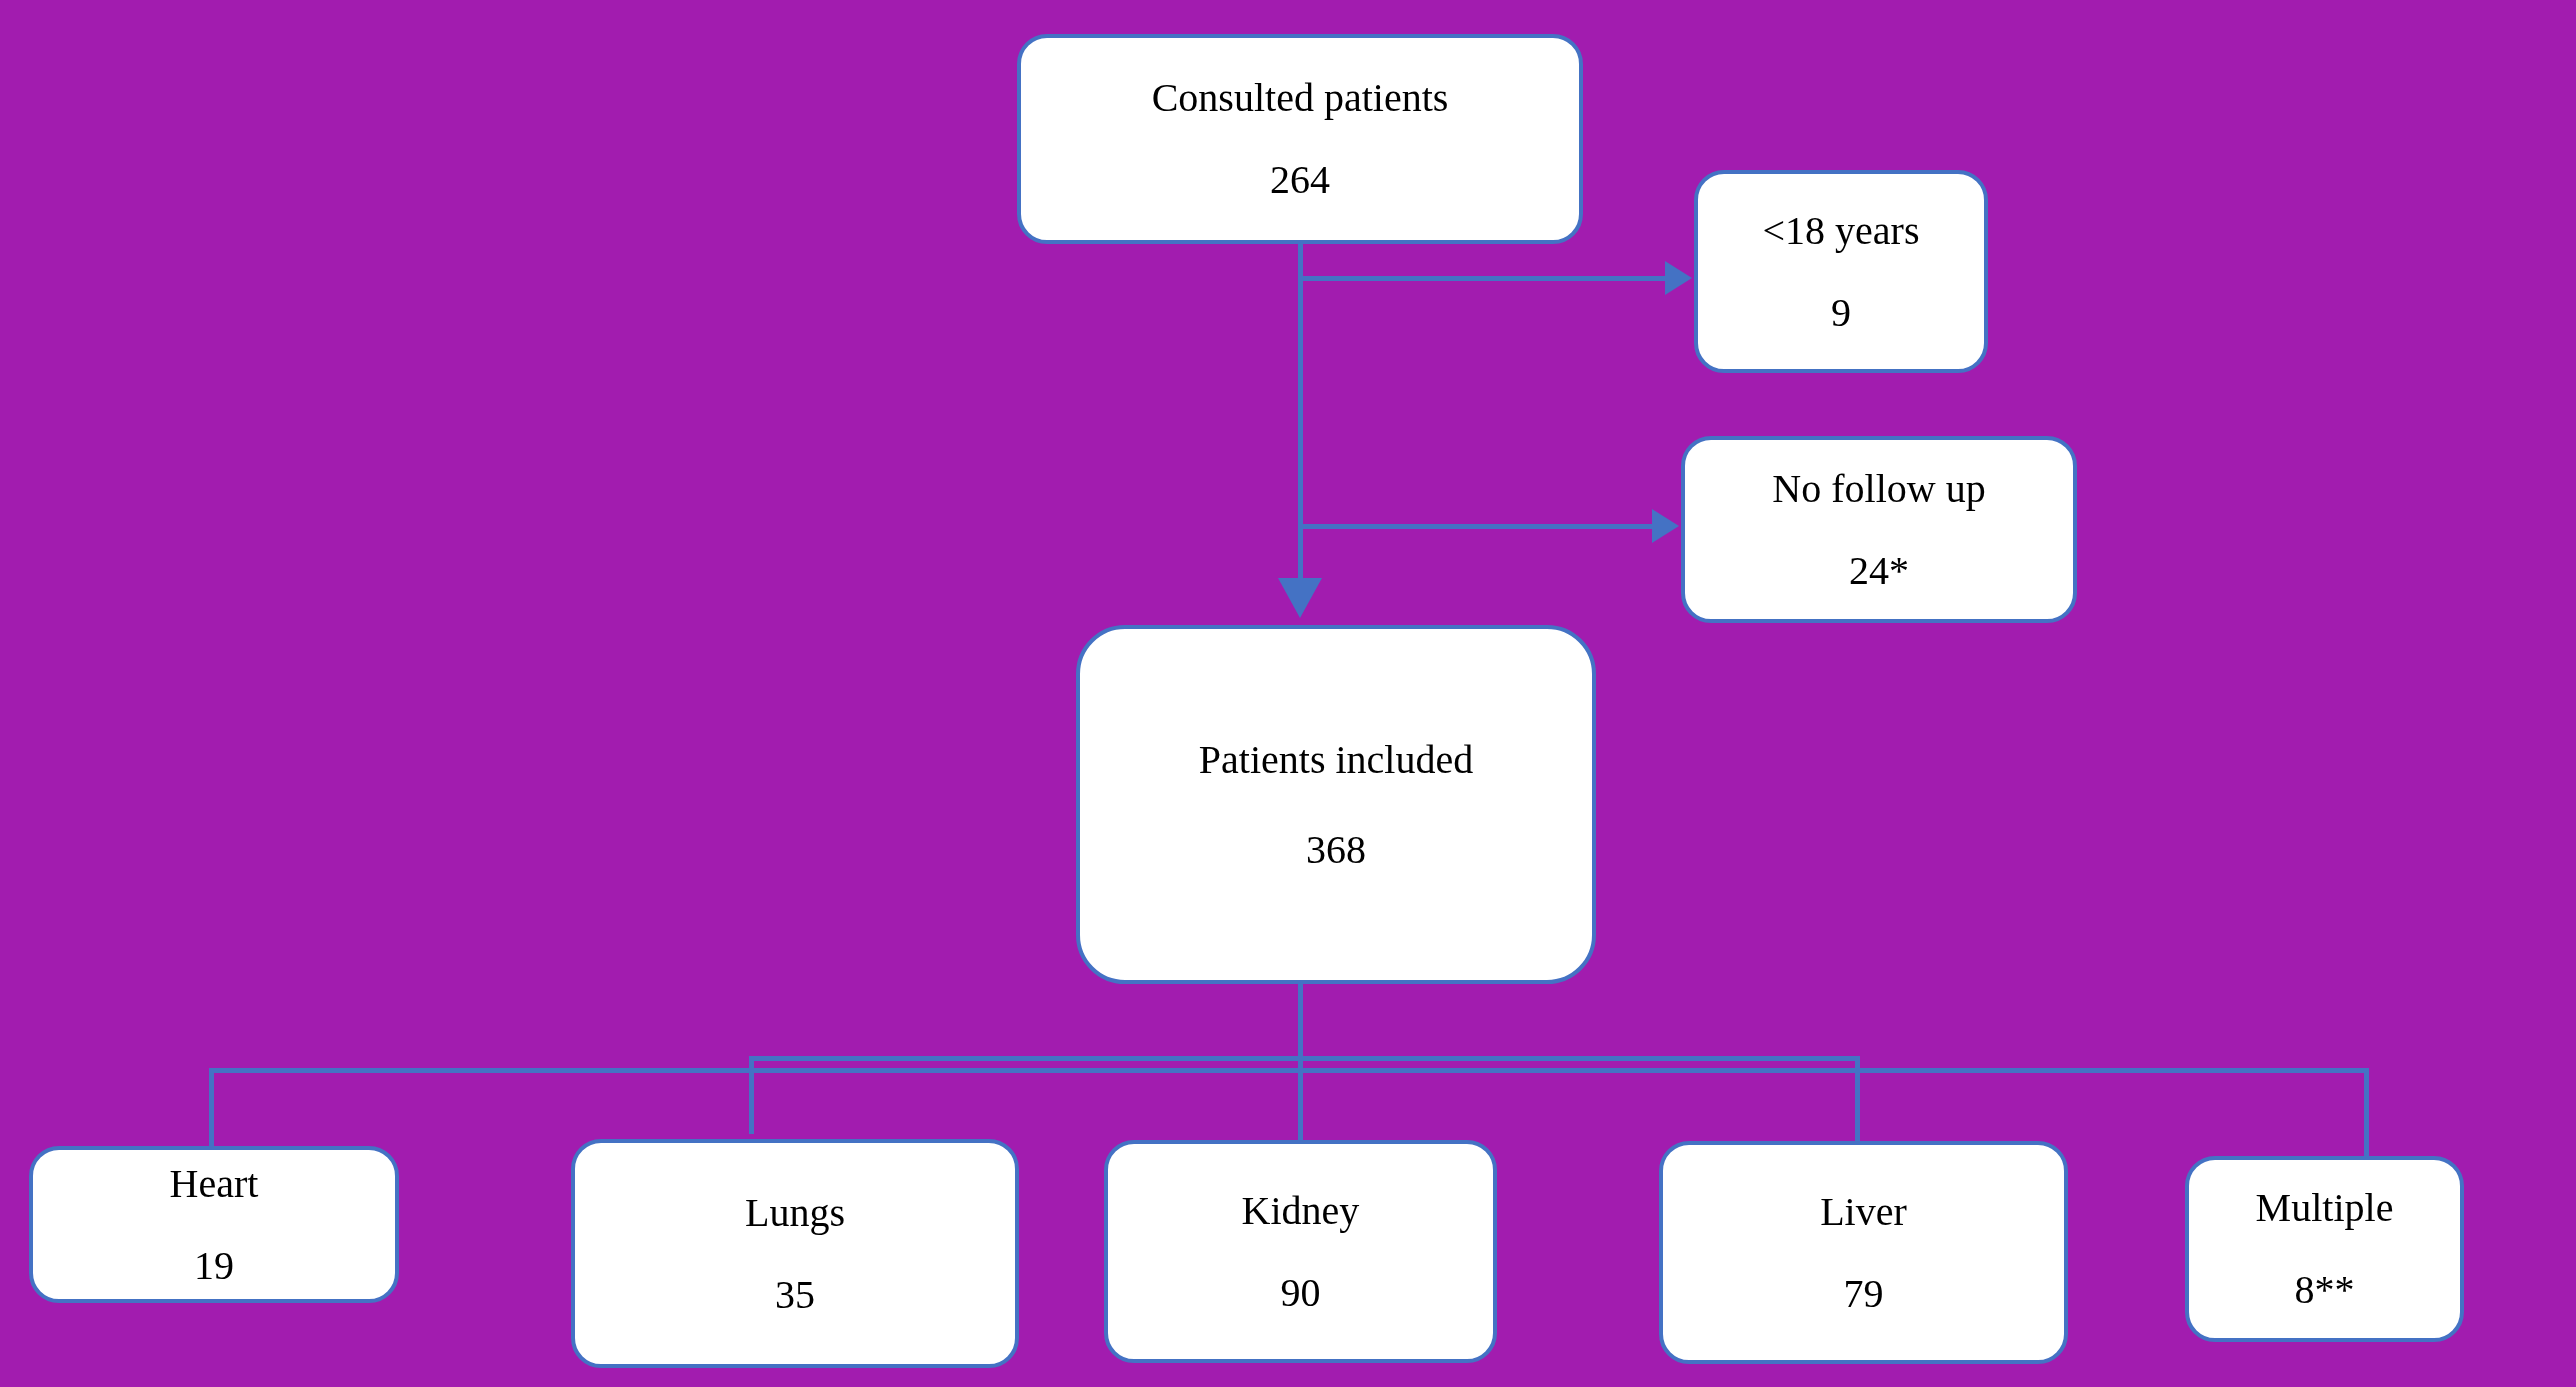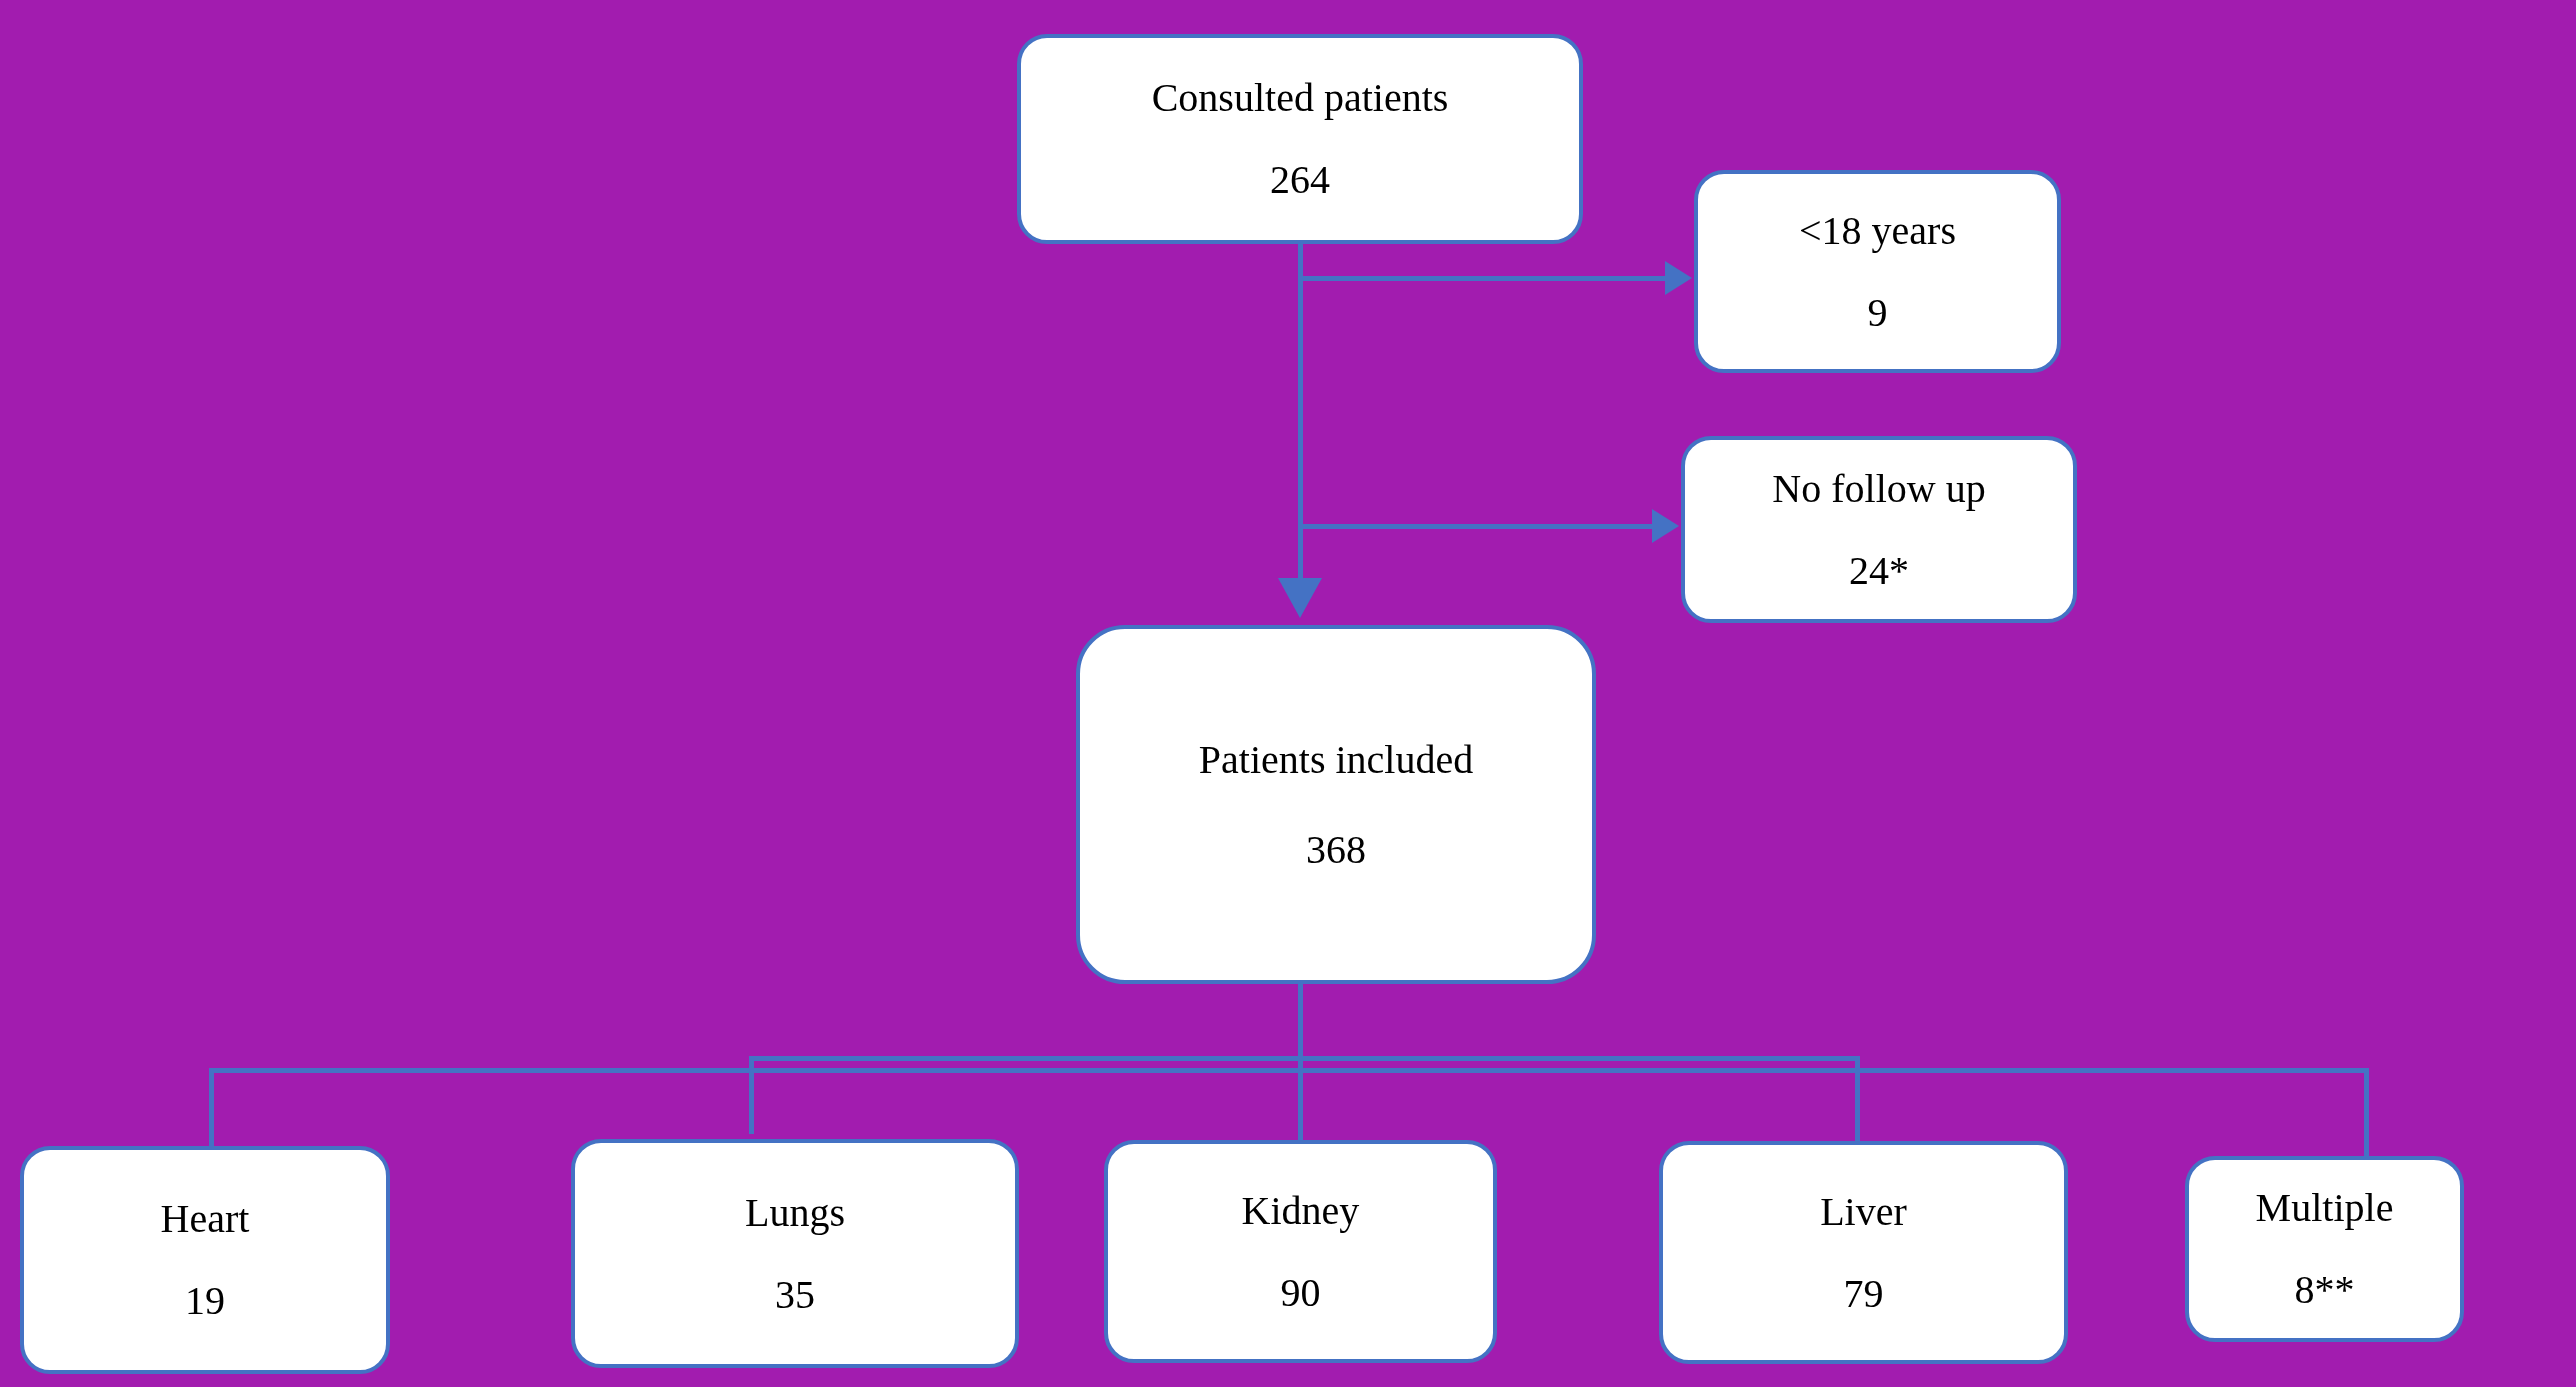--- a/index.html
+++ b/index.html
@@ -36,24 +36,24 @@
     line-height:1.05;
     color:#000000;
     font-weight:400;
   }
   .node .label{font-size:40px;}
   .node .count{font-size:40px;}
   .node .gap{height:40px;}
 
   
   #box-consulted{left:1017px;  top:34px;   width:566px;  height:210px;}
-  #box-under18  {left:1694px;  top:170px;  width:367px;  height:203px;}
+  #box-under18  {left:1694px;  top:170px;  width:294px;  height:203px;}
   #box-nofollow {left:1681px;  top:436px;  width:396px;  height:187px;}
   #box-included {left:1076px;  top:625px;  width:520px;  height:359px; border-radius:49px;}
-  #box-heart    {left:20px;    top:1146px; width:370px;  height:228px;}
+  #box-heart    {left:29px;    top:1146px; width:370px;  height:157px;}
   #box-lungs    {left:571px;   top:1112px; width:448px;  height:229px;margin-top:27px;}
   #box-kidney   {left:1104px;  top:1140px; width:393px;  height:223px;}
   #box-liver    {left:1659px;  top:1141px; width:409px;  height:223px;}
   #box-multiple {left:2185px;  top:1156px; width:279px;  height:186px;}
 
   #box-included .label{font-size:40px;}
   #box-included .gap{height:48px;}
 
   
   .conn{position:absolute;background:#4472C4;z-index:1;}

